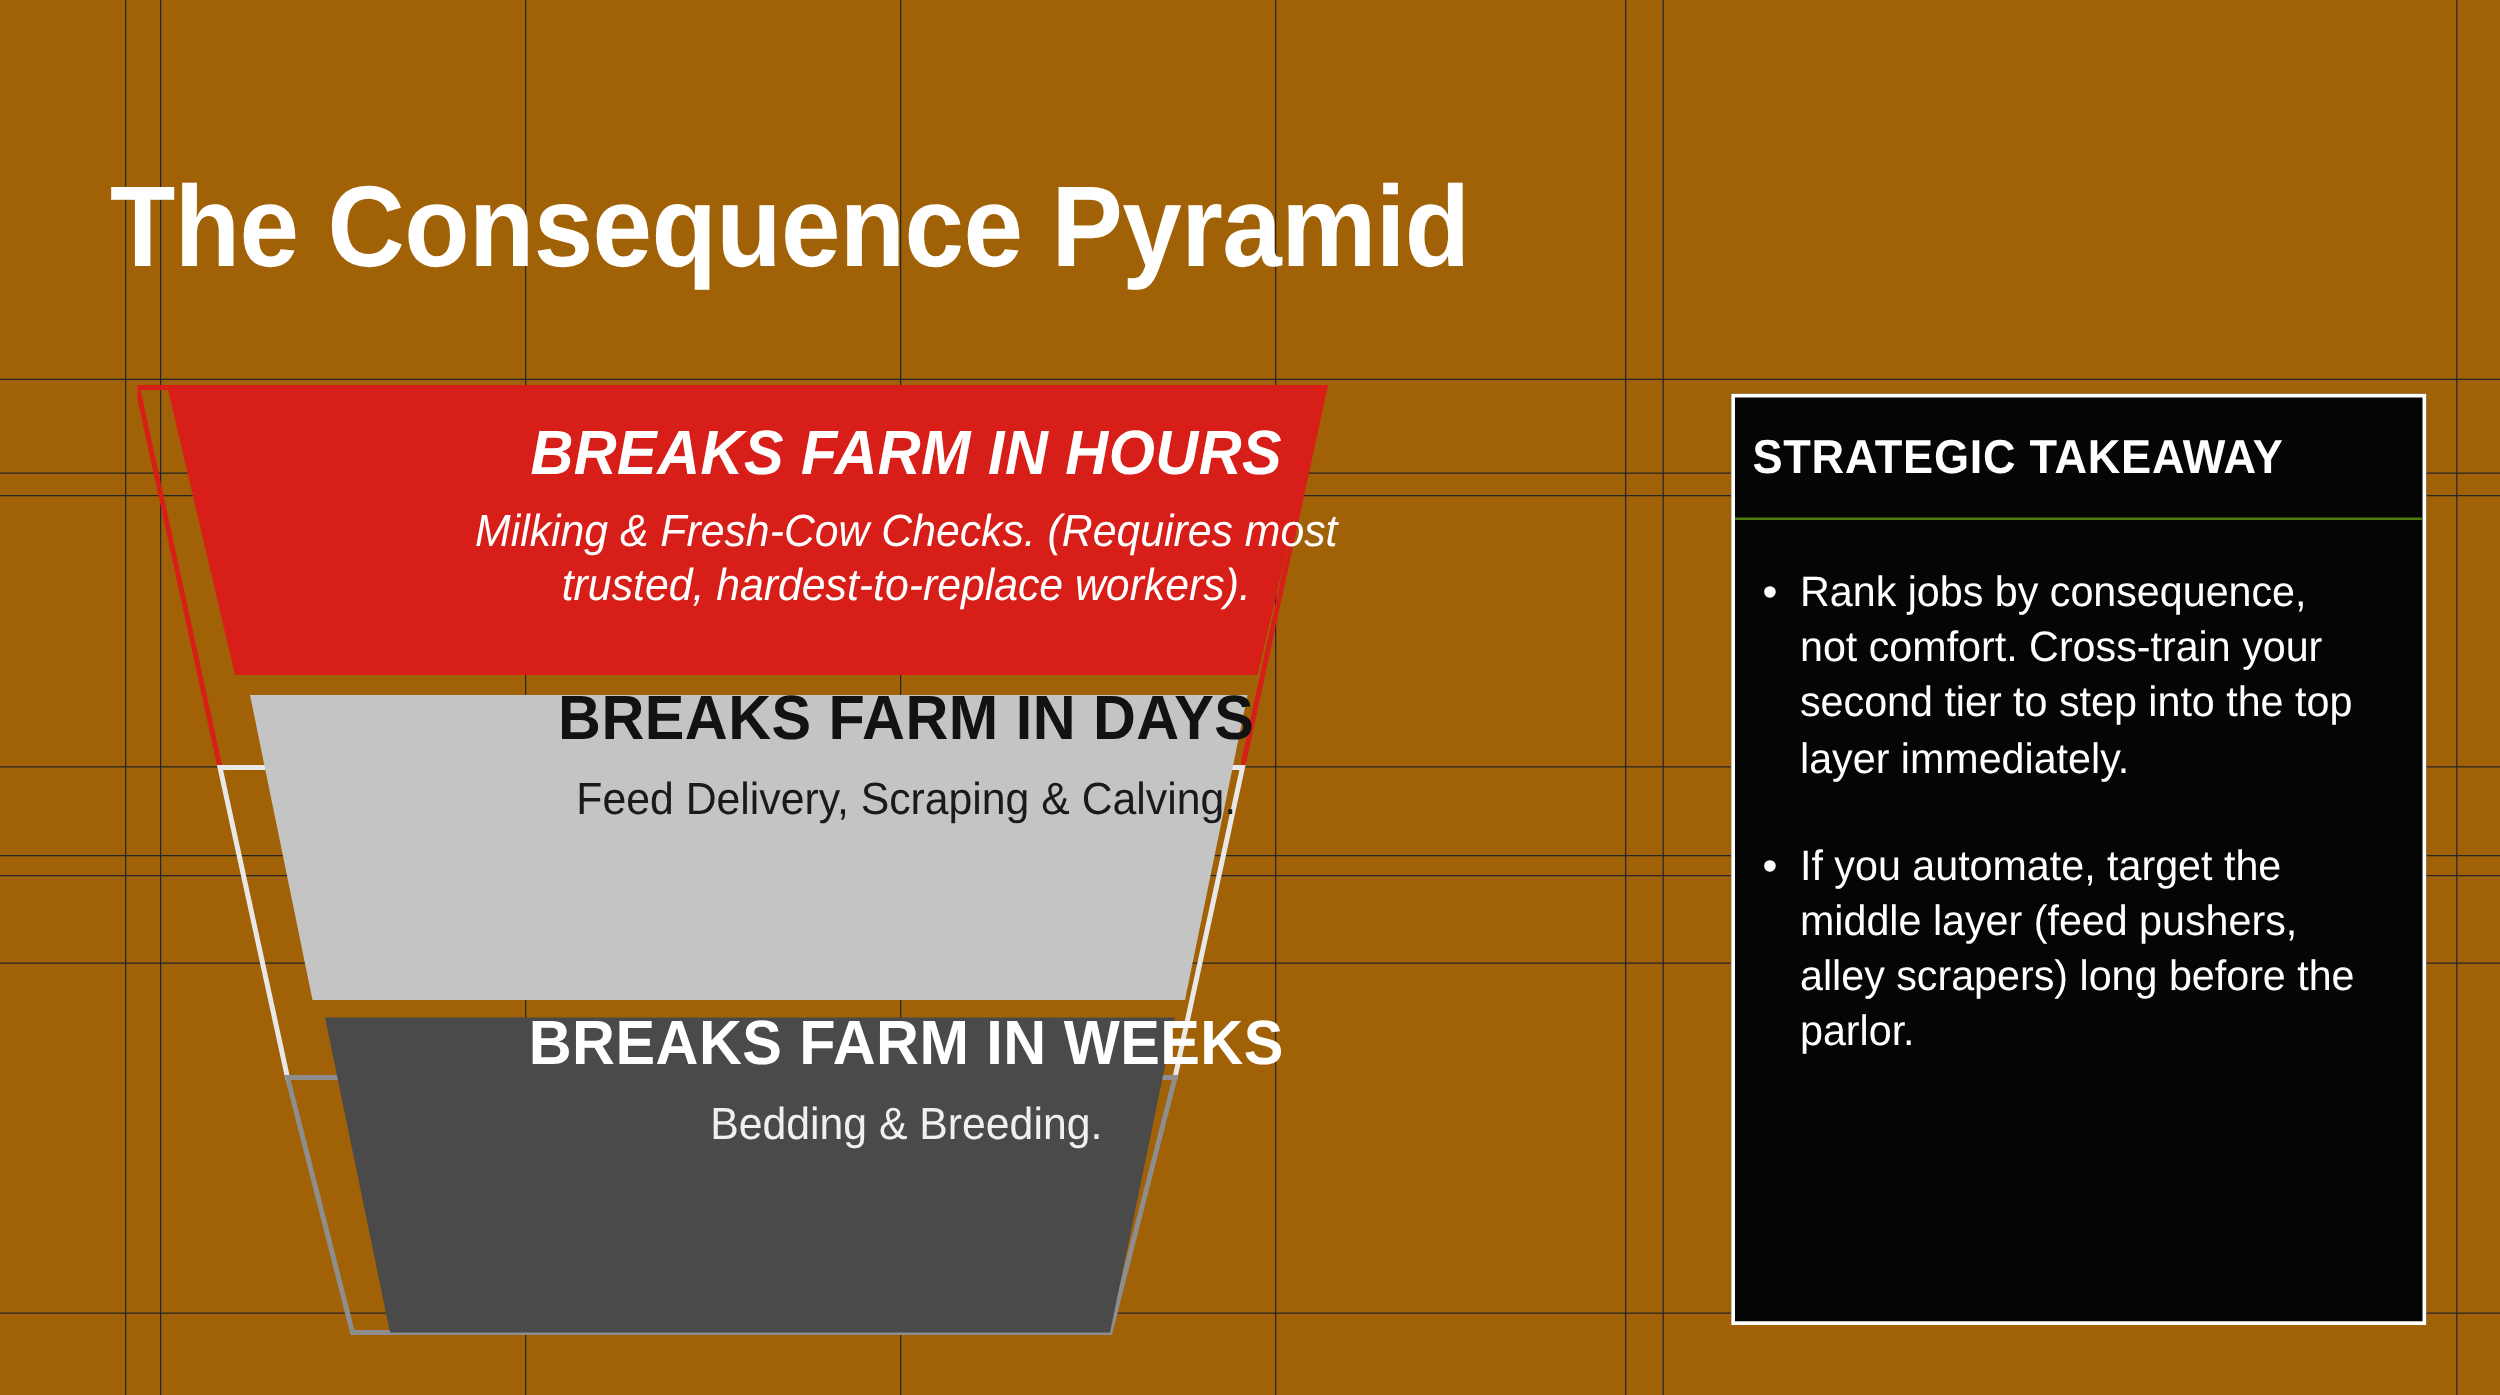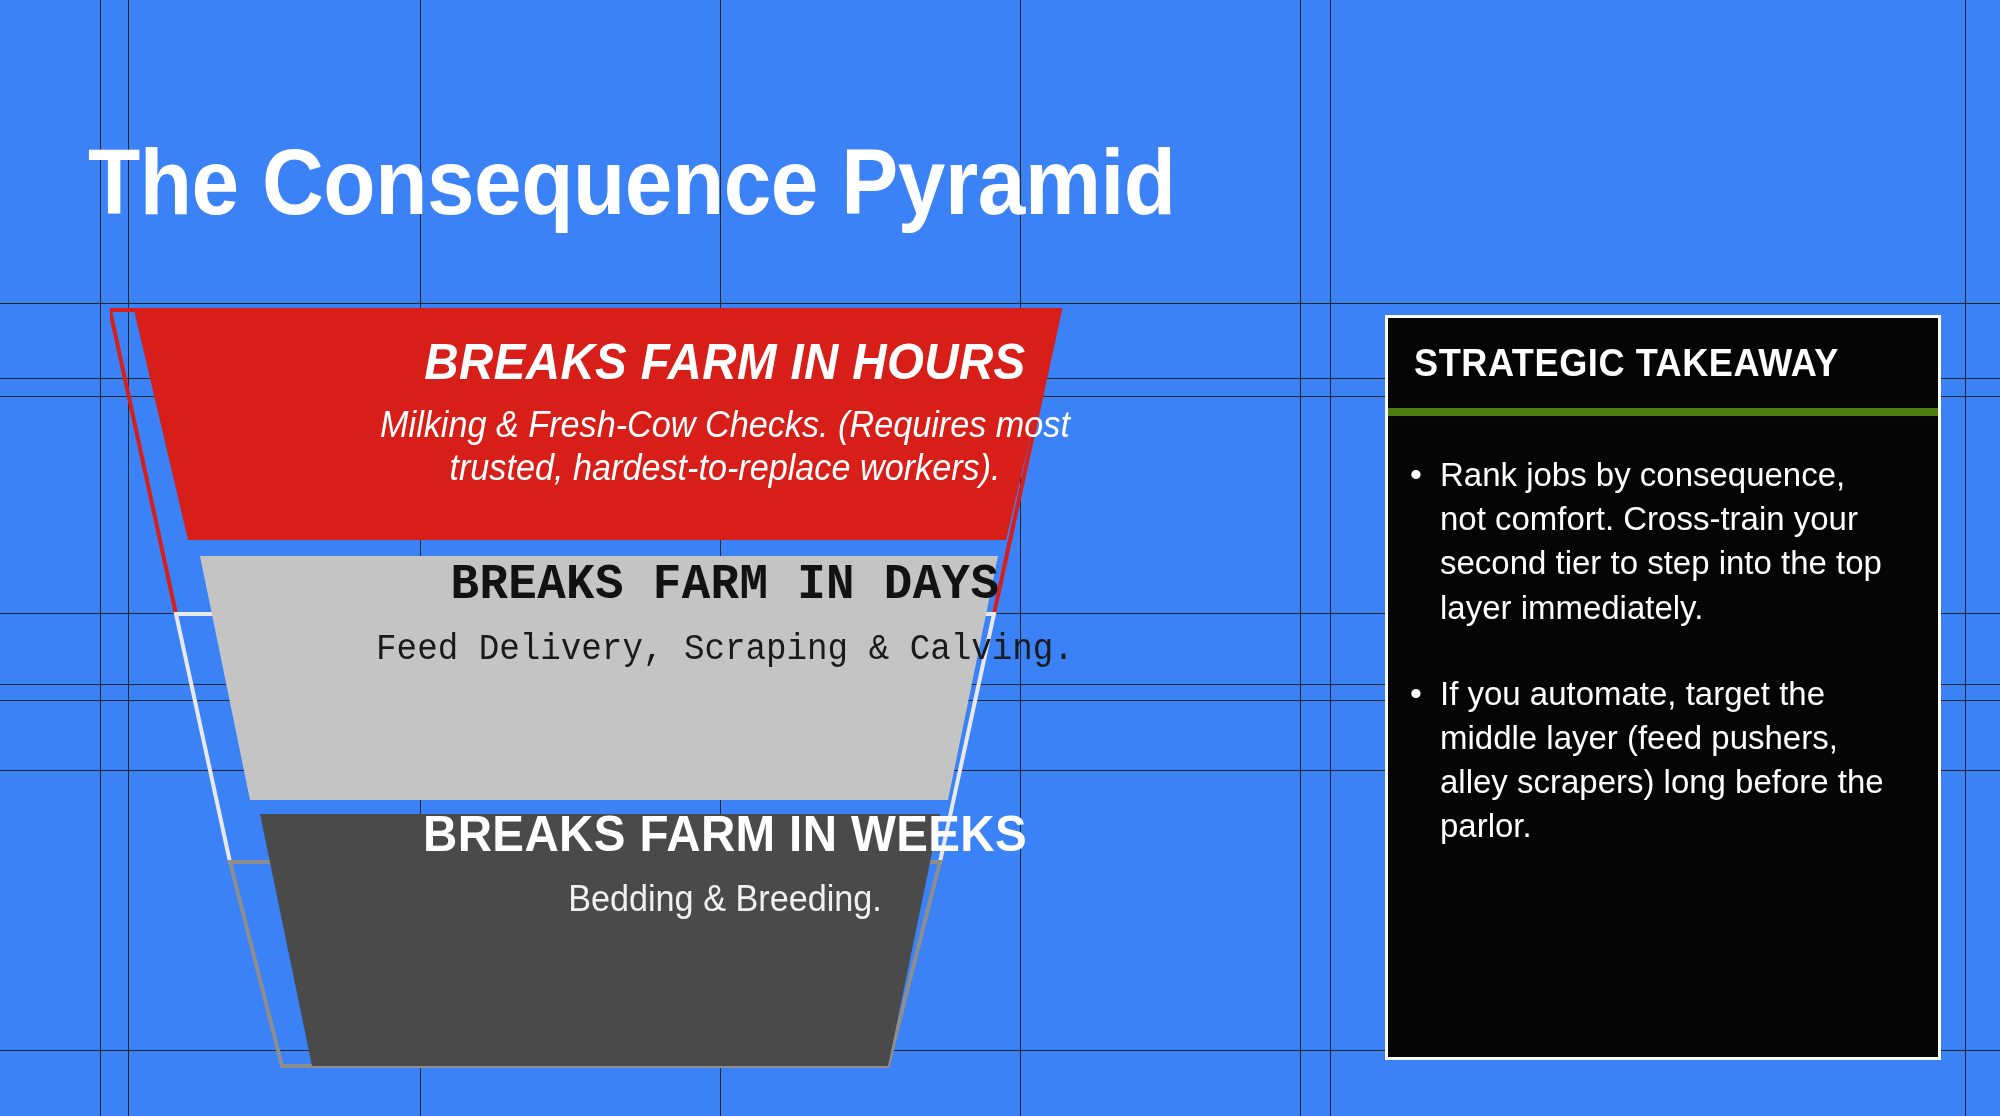--- a/index.html
+++ b/index.html
@@ -11,21 +11,21 @@
     width: 2000px;
     height: 1116px;
     overflow: hidden;
     font-family: "Liberation Sans", sans-serif;
   }
 
   #stage {
     position: relative;
     width: 2000px;
     height: 1116px;
-    background: #3b82f6;
+    background: #a16207;
     overflow: hidden;
   }
 
   
   .grid-layer {
     position: absolute;
     inset: 0;
     pointer-events: none;
   }
   .gl-v {
@@ -90,21 +90,21 @@
     font-weight: 400;
     transform: scaleX(0.95);
   }
 
   
   #tier1-text { top: 28px; font-style: italic; }
   #tier1-text .tier-head { font-size: 50px; color: #ffffff; line-height: 1.05; }
   #tier1-text .tier-sub  { font-size: 36px; color: #ffffff; line-height: 1.22; margin-top: 14px; padding: 0 190px; }
 
   
-  #tier2-text { top: 251px; font-family: Liberation Mono, monospace; }
+  #tier2-text { top: 240px; }
   #tier2-text .tier-head { font-size: 50px; color: #121212; line-height: 1.05; }
   #tier2-text .tier-sub  { font-size: 36px; color: #1a1a1a; line-height: 1.22; margin-top: 16px; }
 
   
   #tier3-text { top: 500px; }
   #tier3-text .tier-head { font-size: 50px; color: #ffffff; line-height: 1.05; }
   #tier3-text .tier-sub  { font-size: 36px; color: #f0f0f0; line-height: 1.22; margin-top: 16px; }
 
   
   #takeaway-panel {
@@ -112,24 +112,24 @@
     left: 1385px;
     top: 315px;
     width: 556px;
     height: 745px;
     border: 3px solid #ffffff;
     box-sizing: border-box;
     background: #050505;
   }
   #takeaway-header {
     height: 98px;
-    border-bottom: 8px solid #4d7c0f;
+    border-bottom: 2px solid #4d7c0f;
     display: flex;
     align-items: center;
-    padding-left: 26px;
+    padding-left: 14px;
     box-sizing: border-box;
   }
   #takeaway-header .htext {
     font-size: 38px;
     font-weight: 700;
     color: #ffffff;
     letter-spacing: 0.6px;
     transform: scaleX(0.95);
     transform-origin: left center;
     white-space: nowrap;

